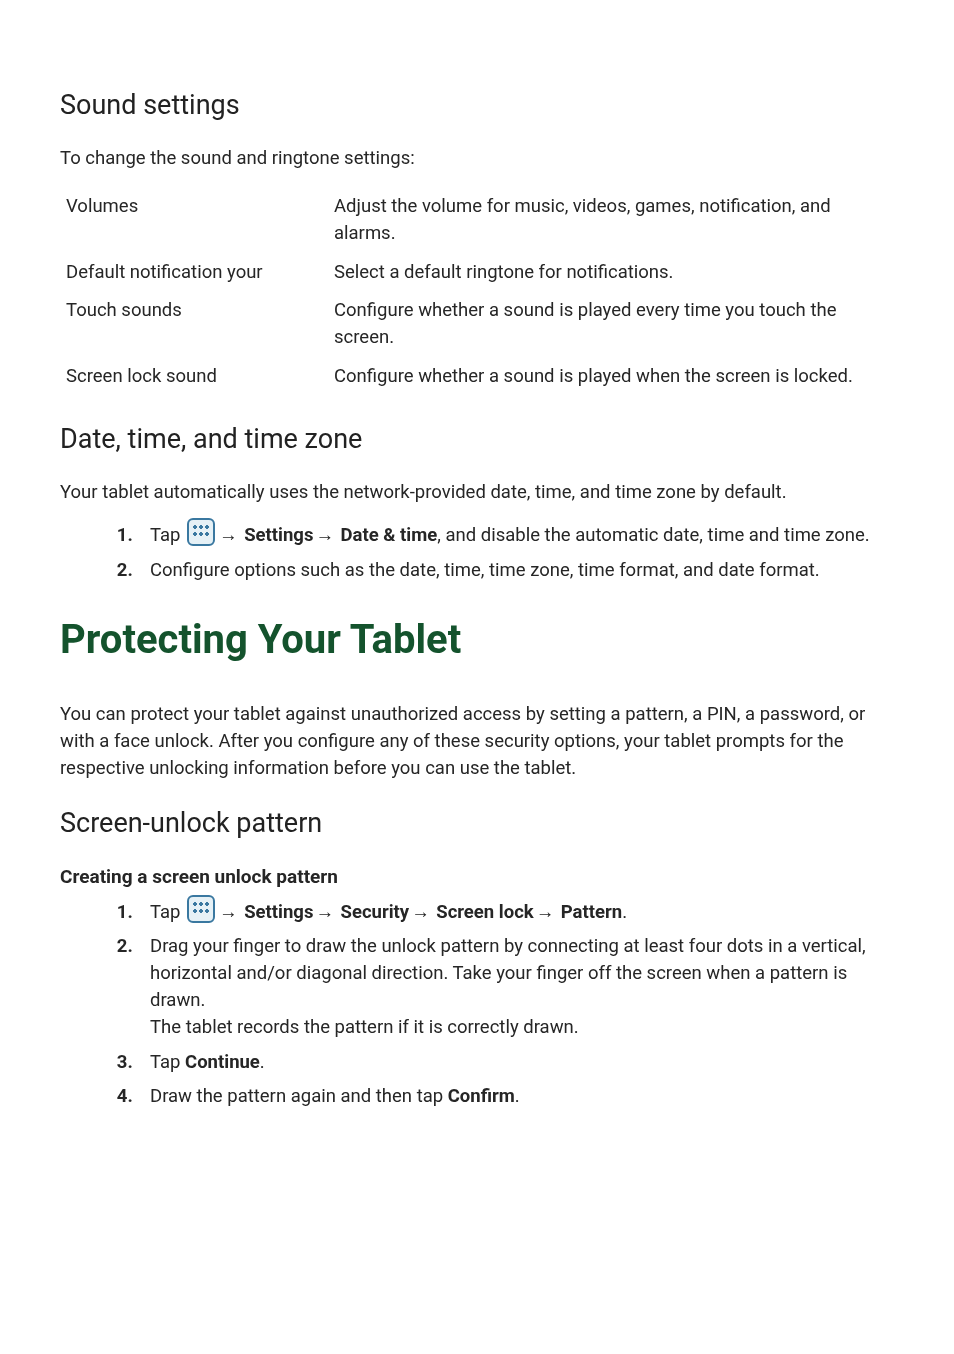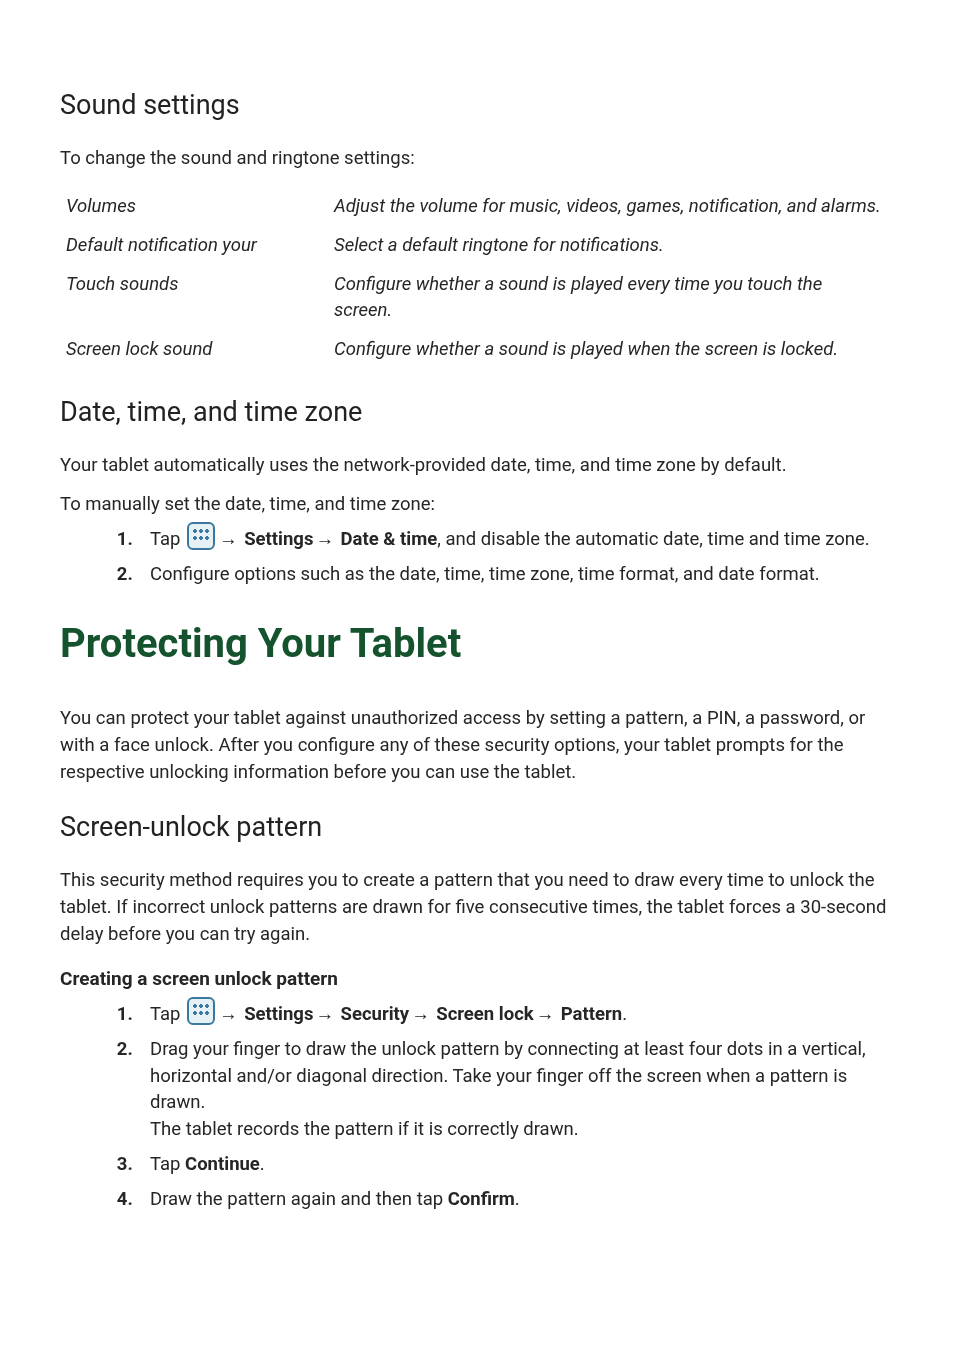--- a/index.html
+++ b/index.html
@@ -57,21 +57,20 @@
     margin: 0 2px;
   }
   .arrow {
     display: inline-block;
     padding: 0 2px;
   }
   table.settings-table {
     border-collapse: collapse;
     width: 100%;
     margin: 15px 0 24px 0;
-    font-style: italic;
   }
   table.settings-table td {
     padding: 6px 12px 6px 6px;
     vertical-align: top;
   }
   table.settings-table td.left {
     width: 250px;
   }
   ol.num-list {
     margin: 4px 0 12px 0;
@@ -111,35 +110,33 @@
     </tr>
     <tr>
       <td class="left">Screen lock sound</td>
       <td>Configure whether a sound is played when the screen is locked.</td>
     </tr>
   </tbody>
     </table>
 
   <h2 class="sub">Date, time, and time zone</h2>
   <p>Your tablet automatically uses the network-provided date, time, and time zone by default.</p>
-  <p style="margin-bottom:4px;">To manually set the date, time, and time zone:</p>
   <ol class="num-list">
     <li>
       <span>Tap </span><span class="apps-icon"></span><span class="arrow">→</span>
       <span class="bold">Settings</span><span class="arrow">→</span>
       <span class="bold">Date &amp; time</span><span>, and disable the automatic date, time and time zone.</span>
     </li>
     <li>Configure options such as the date, time, time zone, time format, and date format.</li>
   </ol>
 
   <h1 class="major">Protecting Your Tablet</h1>
   <p>You can protect your tablet against unauthorized access by setting a pattern, a PIN, a password, or with a face unlock. After you configure any of these security options, your tablet prompts for the respective unlocking information before you can use the tablet.</p>
 
   <h2 class="sub" style="margin-top:22px;">Screen-unlock pattern</h2>
-  <p>This security method requires you to create a pattern that you need to draw every time to unlock the tablet. If incorrect unlock patterns are drawn for five consecutive times, the tablet forces a 30-second delay before you can try again.</p>
 
   <h3 class="minor">Creating a screen unlock pattern</h3>
   <ol class="num-list">
     <li>
       <span>Tap </span><span class="apps-icon"></span><span class="arrow">→</span>
       <span class="bold">Settings</span><span class="arrow">→</span>
       <span class="bold">Security</span><span class="arrow">→</span>
       <span class="bold">Screen lock</span><span class="arrow">→</span>
       <span class="bold">Pattern</span><span>.</span>
     </li>

